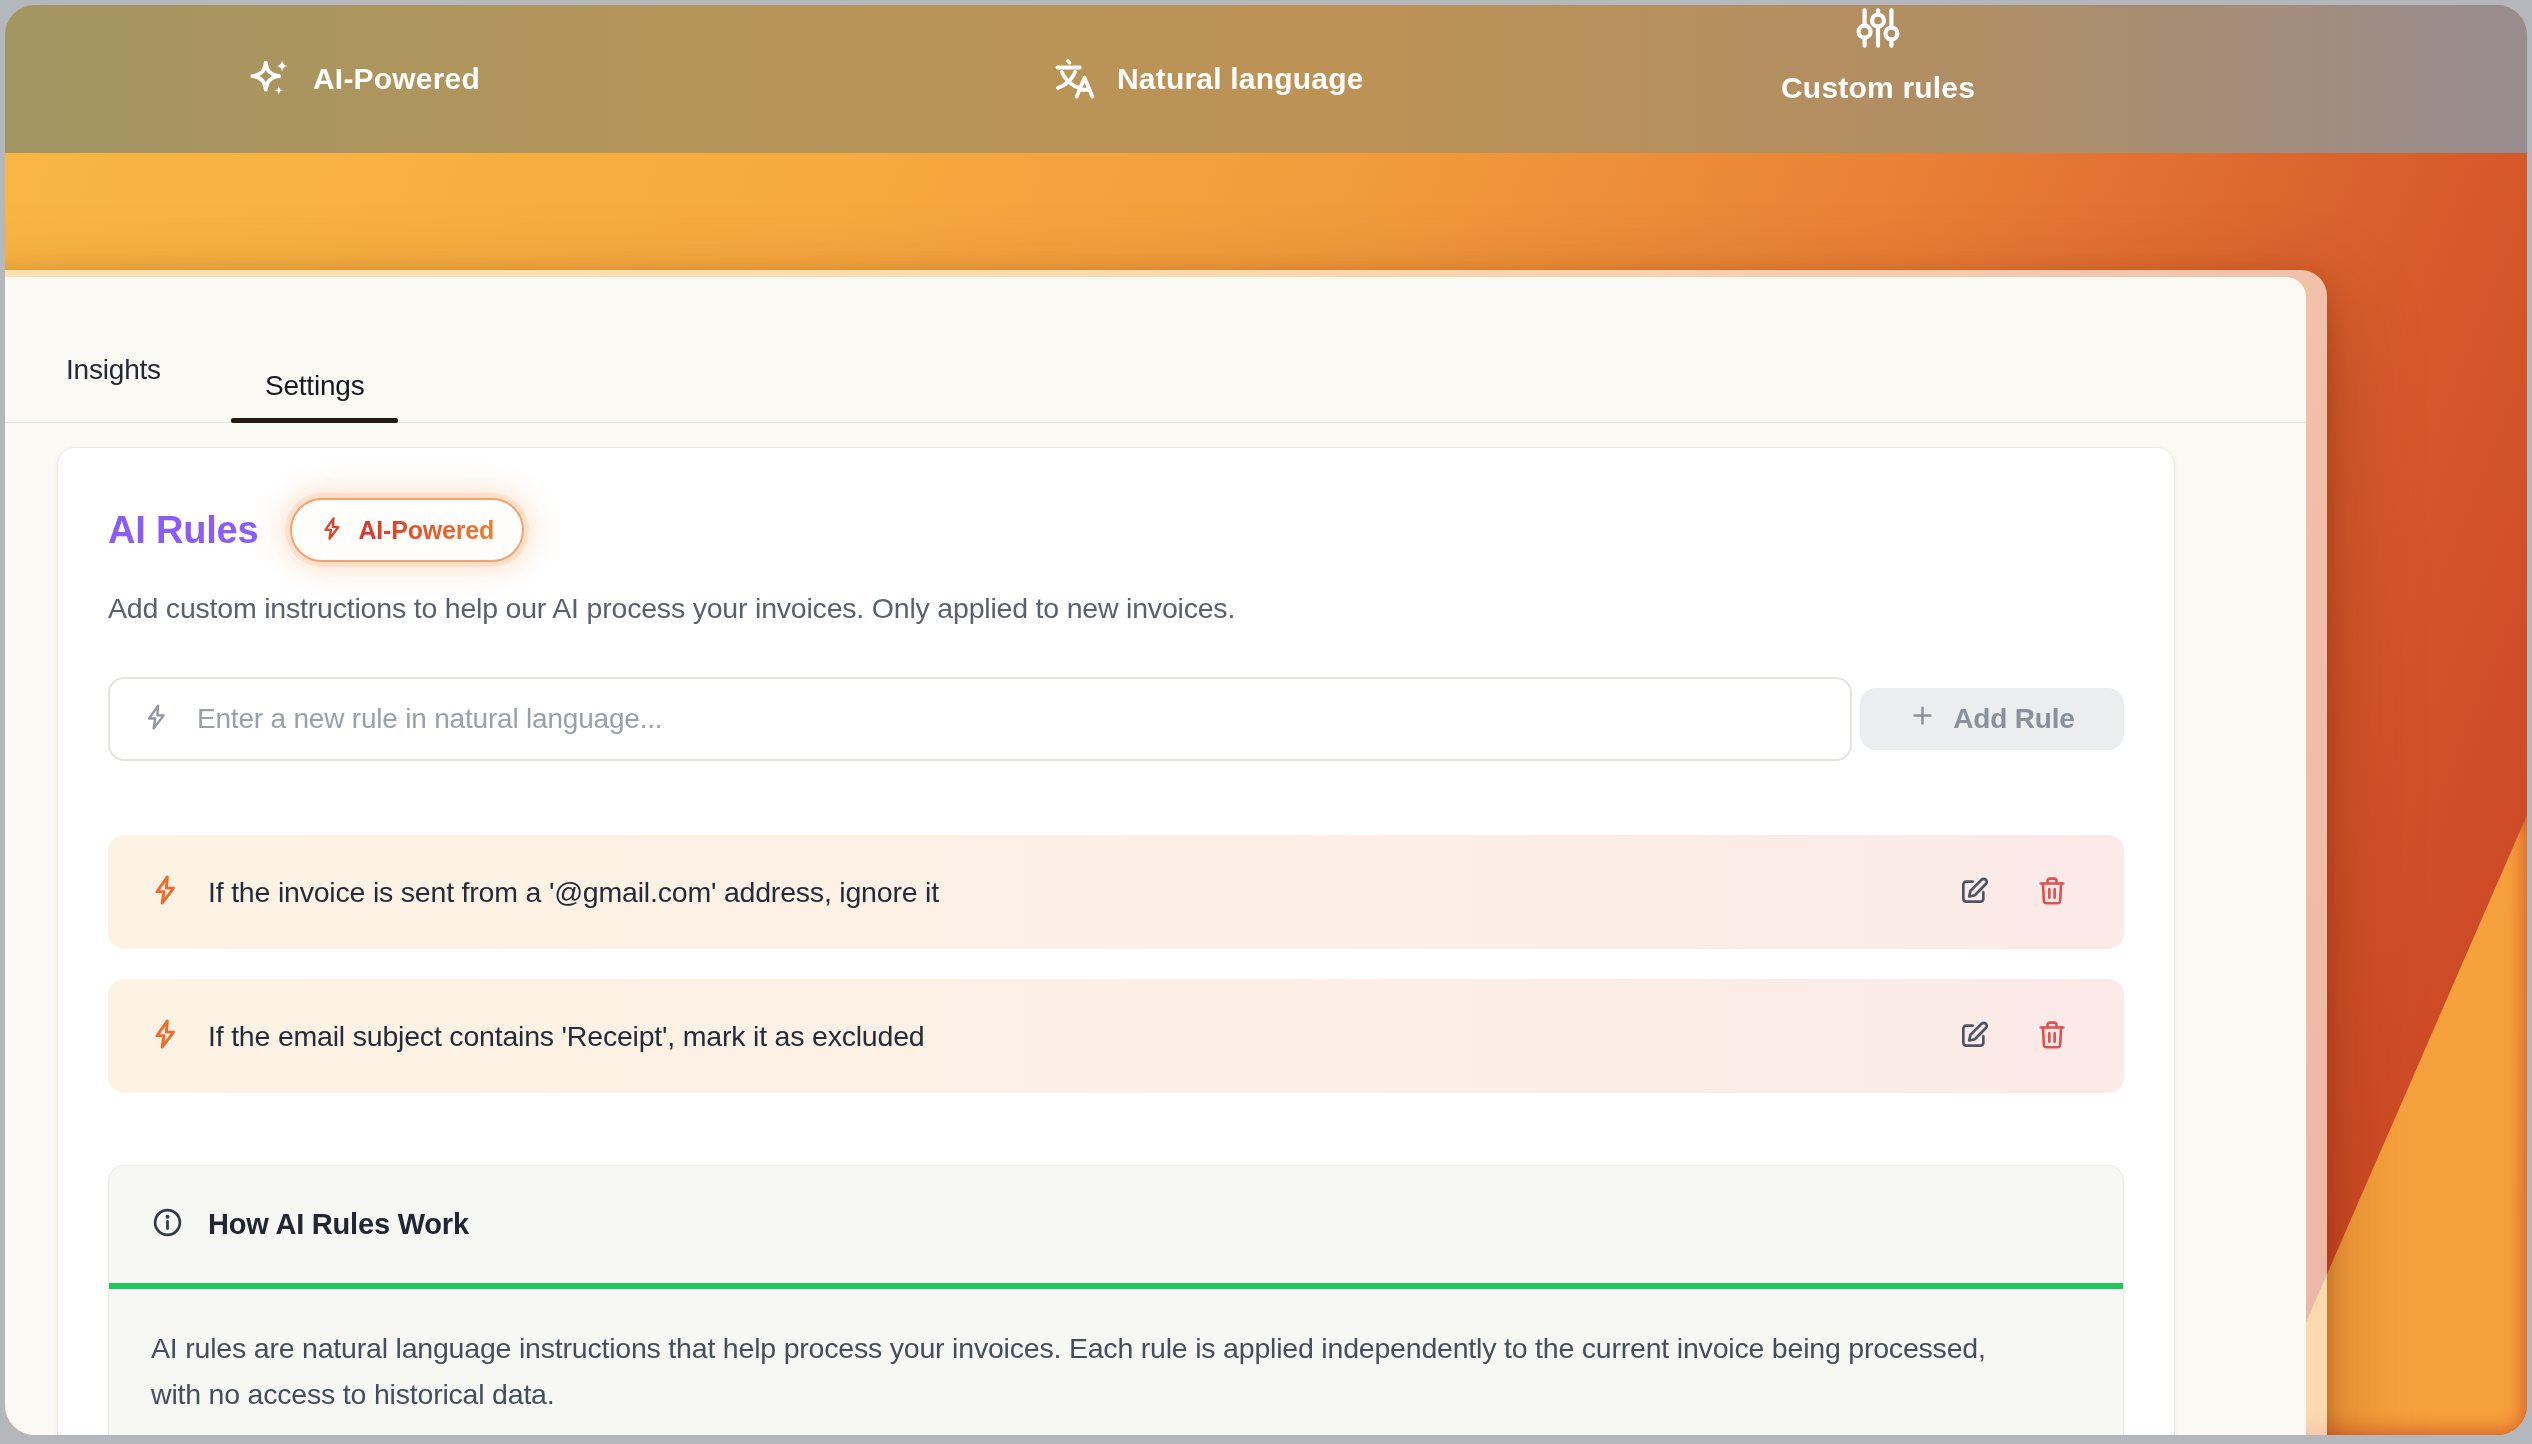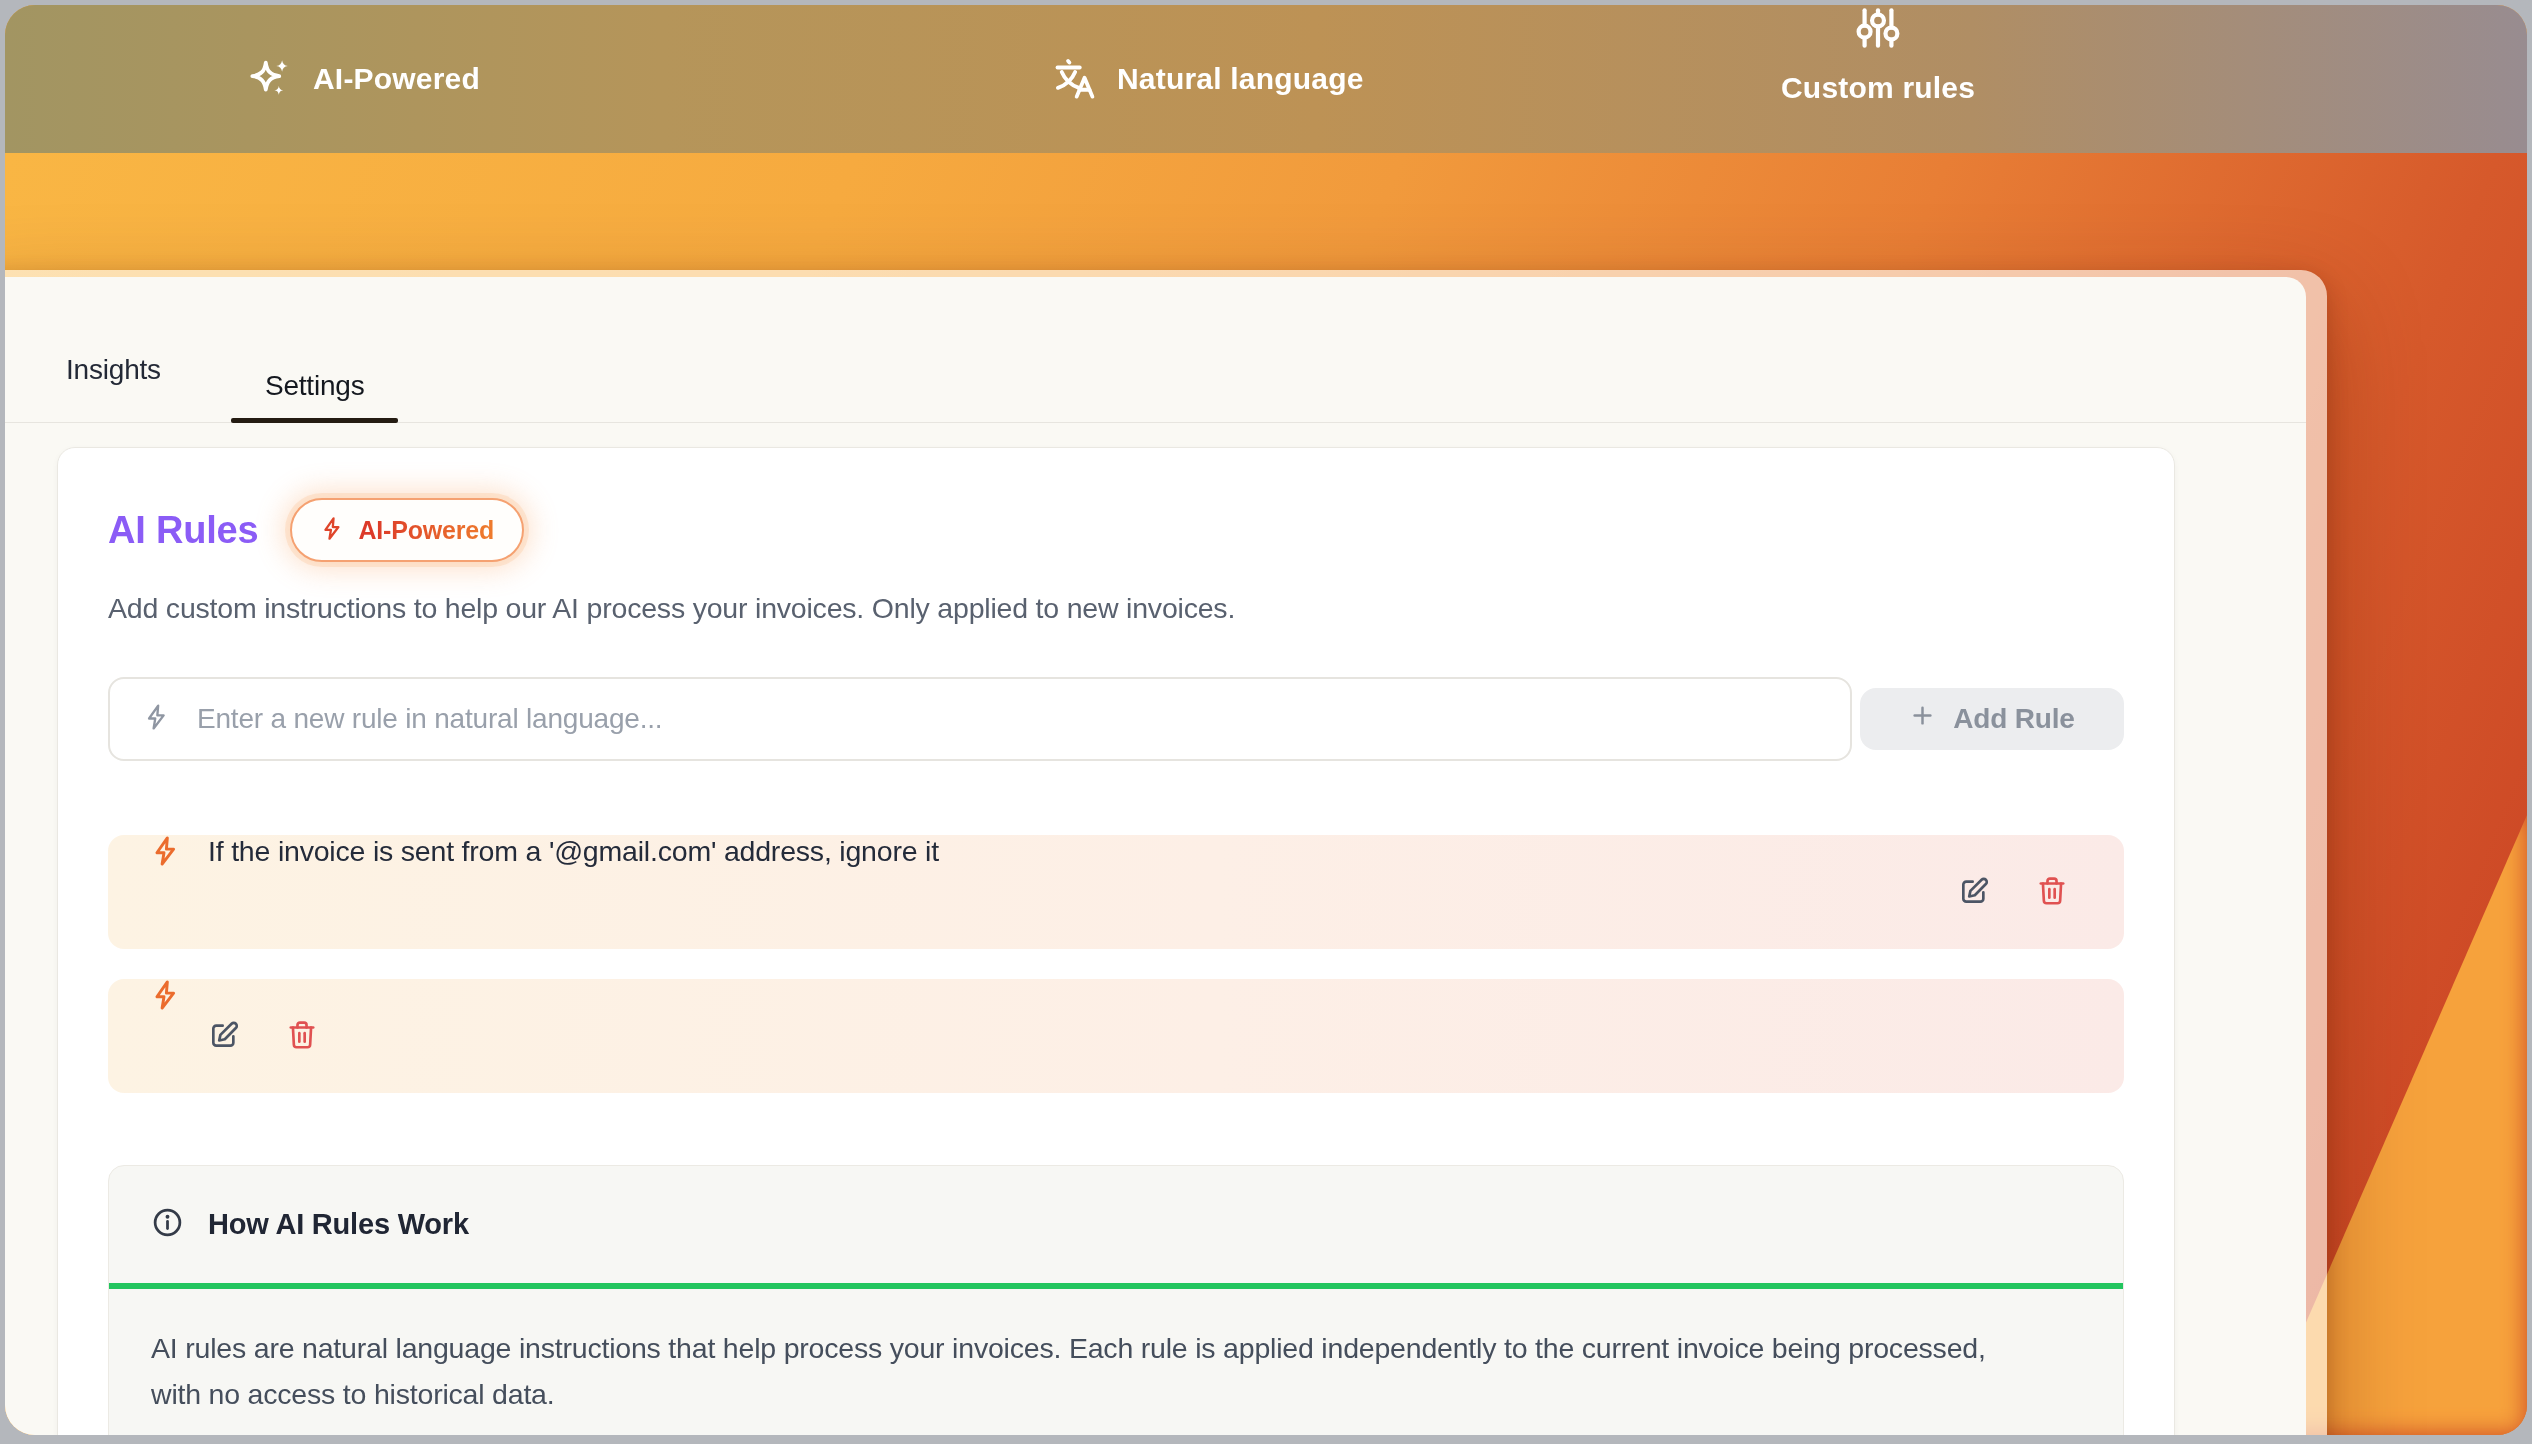--- a/index.html
+++ b/index.html
@@ -53,21 +53,21 @@
   .rule-input-wrap input{flex:1;border:none;outline:none;font-size:28px;color:#3c4250;background:transparent;
                          font-family:"Liberation Sans",sans-serif;letter-spacing:-0.2px;}
   .rule-input-wrap input::placeholder{color:#99a0ab;}
   .add-rule-btn{width:264px;height:62px;background:#ecedef;border:none;border-radius:16px;
                 display:flex;align-items:center;justify-content:center;gap:17px;
                 color:#8a919c;font-size:28px;font-weight:600;font-family:"Liberation Sans",sans-serif;letter-spacing:-0.2px;}
 
   
   .rules{margin-top:74px;display:flex;flex-direction:column;gap:30px;}
   .rule-row{height:114px;border-radius:16px;background:linear-gradient(90deg,#fdf3e3 0%,#fdefe6 55%,#fbeae7 100%);
-            display:flex;padding:0 56px 0 42px;gap:26px;}
+            display:flex;align-items:center;padding:0 56px 0 42px;gap:26px;}
   .rule-text{flex:1;font-size:28.5px;color:#242b3a;}
   .rule-actions{display:flex;align-items:center;gap:46px;}
   .icon-btn{background:none;border:none;padding:0;display:flex;align-items:center;cursor:pointer;}
 
   
   .info-box{margin-top:72px;background:#f7f7f4;border:1px solid #eceae4;border-radius:16px;overflow:hidden;}
   .info-header{display:flex;align-items:center;gap:24px;padding:40px 42px;border-bottom:6px solid #22c55e;}
   .info-title{font-size:29px;font-weight:700;color:#202634;}
   .info-body{padding:36px 42px 70px;font-size:28.5px;color:#454e5c;line-height:1.62;max-width:1860px;}
 </style>
@@ -201,20 +201,21 @@
                 </button>
               </span>
             </div>
 
             <div class="rule-row">
               <span>
                 <svg width="32" height="32" viewBox="0 0 24 24" fill="none" stroke="#eb6c2d" stroke-width="2.2" stroke-linejoin="round" stroke-linecap="round">
                   <path d="M13 2.2 L5.2 13.3 H10.5 L9.1 21.8 L17.7 10.6 H12.3 Z"></path>
                 </svg>
               </span>
+              <span class="rule-text">If the email subject contains 'Receipt', mark it as excluded</span>
               <span class="rule-actions">
                 <button class="icon-btn">
                   <span>
                     <svg width="32" height="32" viewBox="0 0 24 24" fill="none" stroke="#4c5565" stroke-width="2" stroke-linecap="round" stroke-linejoin="round">
                       <path d="M11 5 H6.2 A2.2 2.2 0 0 0 4 7.2 V17.8 A2.2 2.2 0 0 0 6.2 20 H16.8 A2.2 2.2 0 0 0 19 17.8 V13"></path>
                       <path d="M17.7 3.6 A2.25 2.25 0 0 1 20.9 6.8 L12.6 15.2 L8.4 16.1 L9.3 11.9 Z"></path>
                     </svg>
                   </span>
                 </button>
                 <button class="icon-btn">

